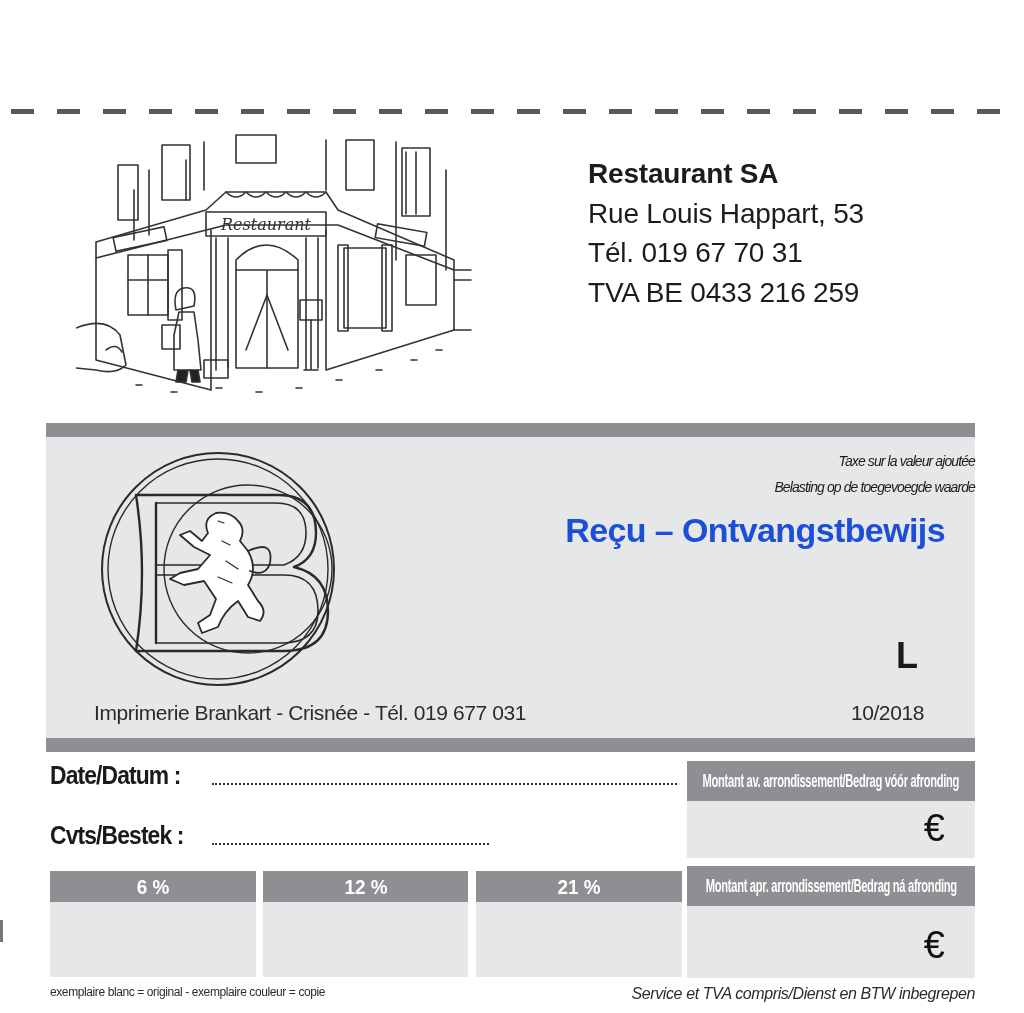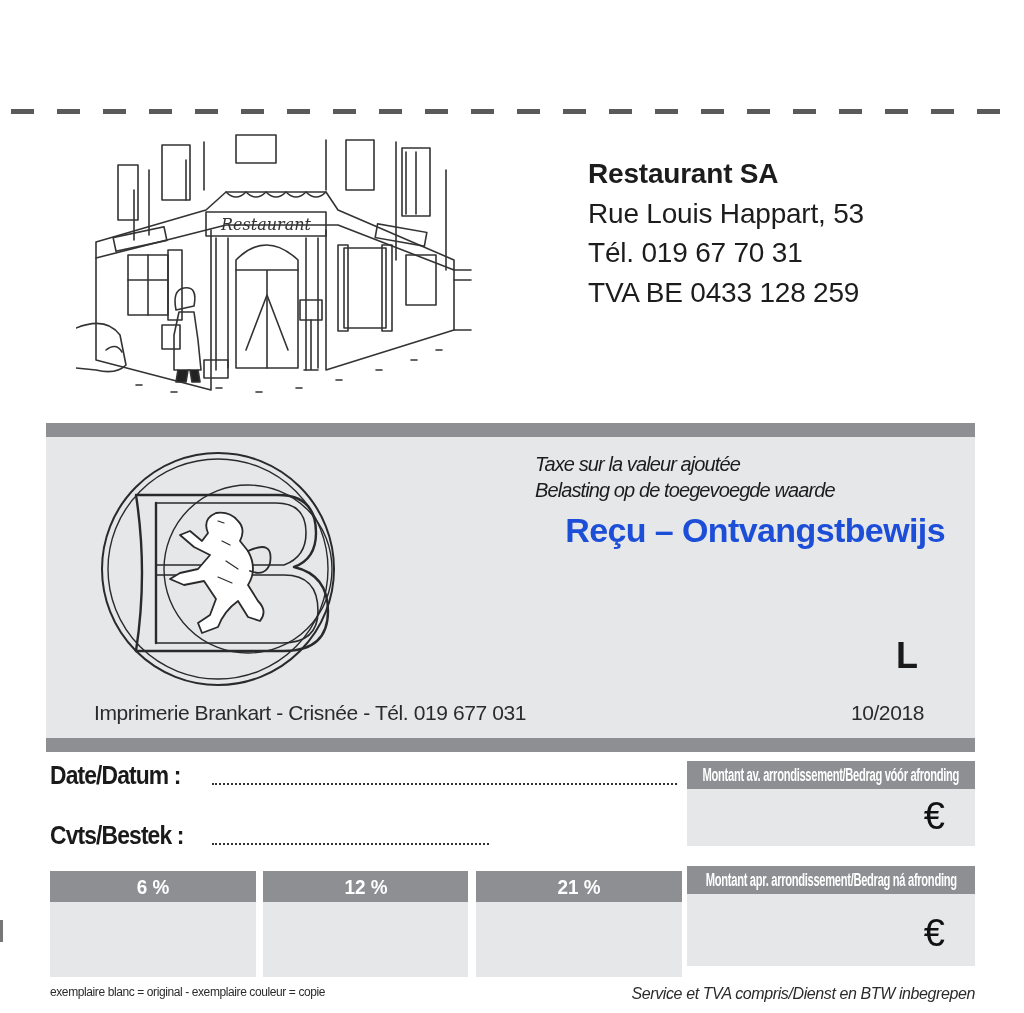--- a/index.html
+++ b/index.html
@@ -16,40 +16,40 @@
     .address .company { font-weight: bold; }
     .address div { white-space: nowrap; letter-spacing: -0.2px; }
 
     .panel { position: absolute; left: 46px; top: 423px; width: 929px; height: 329px; background: #e6e7e9; }
     .panel .bar { position: absolute; left: 0; width: 100%; height: 14px; background: #8e8f93; }
     .panel .bar.top { top: 0; }
     .panel .bar.bottom { bottom: 0; }
 
     .logo { position: absolute; left: 52px; top: 28px; width: 240px; height: 240px; }
 
-    .tax-fr, .tax-nl { position: absolute; width: 440px; left: 489px; text-align: left; font-style: italic;
-      font-size: 20px; letter-spacing: -0.9px; color: #1c1c1c; white-space: nowrap; }
+    .tax-fr, .tax-nl { position: absolute; width: 440px; left: 489px; text-align: right; font-style: italic;
+      font-size: 14px; letter-spacing: -0.9px; color: #1c1c1c; white-space: nowrap; }
     .tax-fr { top: 30px; }
     .tax-nl { top: 56px; }
     .doc-title { position: absolute; right: 30px; top: 88px; font-size: 34px; font-weight: bold; letter-spacing: -0.6px;
       white-space: nowrap; color: #1d4ed8; }
     .series { position: absolute; right: 57px; top: 212px; font-size: 36px; font-weight: bold; color: #1a1a1a; }
     .printer { position: absolute; left: 48px; top: 278px; font-size: 21px; color: #2b2b2b; letter-spacing: -0.4px; white-space: nowrap; }
     .print-date { position: absolute; right: 51px; top: 278px; font-size: 21px; color: #2b2b2b; letter-spacing: -0.4px; }
 
     .field { position: absolute; left: 50px; display: flex; align-items: flex-end; white-space: nowrap; }
     .field .label { font-size: 26px; font-weight: bold; letter-spacing: -1px; transform: scaleX(0.88); transform-origin: left bottom; display: inline-block; color: #1a1a1a; }
     .field .dots { height: 3px; border-bottom: 2.5px dotted #333; margin-bottom: 6px; }
     .field-date { top: 760px; }
     .field-date .dots { position: absolute; left: 162px; width: 465px; bottom: 0; }
     .field-covers { top: 820px; justify-content: flex-end; }
     .field-covers .dots { position: absolute; left: 162px; width: 277px; bottom: 0; }
 
     .amount-box { position: absolute; left: 687px; width: 288px; }
-    .amount-box .hdr { background: #8e8f93; color: #ffffff; height: 28px; display: flex; align-items: center; justify-content: center;
+    .amount-box .hdr { background: #8e8f93; color: #ffffff; height: 40px; display: flex; align-items: center; justify-content: center;
       overflow: hidden; }
     .amount-box .hdr span { font-size: 18px; font-weight: bold; white-space: nowrap; display: inline-block; transform: scaleX(0.62); letter-spacing: -0.5px; }
     .amount-box .body { background: #e6e7e9; position: relative; }
     .amount-box .euro { position: absolute; right: 30px; font-size: 38px; color: #111; }
     .box-before { top: 761px; }
     .box-before .body { height: 57px; }
     .box-before .euro { top: 6px; }
     .box-after { top: 866px; }
     .box-after .body { height: 72px; }
     .box-after .euro { top: 18px; }
@@ -124,21 +124,21 @@
     <rect x="128" y="230" width="24" height="18"></rect>
 
     <path d="M60 255 l6 0 M95 262 l6 0 M140 258 l6 0 M180 262 l6 0 M220 258 l6 0 M260 250 l6 0 M300 240 l6 0 M335 230 l6 0 M360 220 l6 0"></path>
   </svg>
 </div>
 
 <div class="address">
   <div class="company">Restaurant SA</div>
   <div>Rue Louis Happart, 53</div>
   <div>Tél. 019 67 70 31</div>
-  <div>TVA BE 0433 128 259</div>
+  <div>TVA BE 0433 216 259</div>
 </div>
 
 <div class="panel">
   <div class="bar top"></div>
 
   <div class="logo">
     <svg viewBox="0 0 240 240" width="240" height="240" fill="none" stroke="#2a2a2a" stroke-linejoin="round" stroke-linecap="round">
       <circle cx="120" cy="118" r="116" stroke-width="2"></circle>
       <circle cx="120" cy="118" r="110" stroke-width="1.4"></circle>
       <circle cx="150" cy="118" r="84" stroke-width="1.4"></circle>

